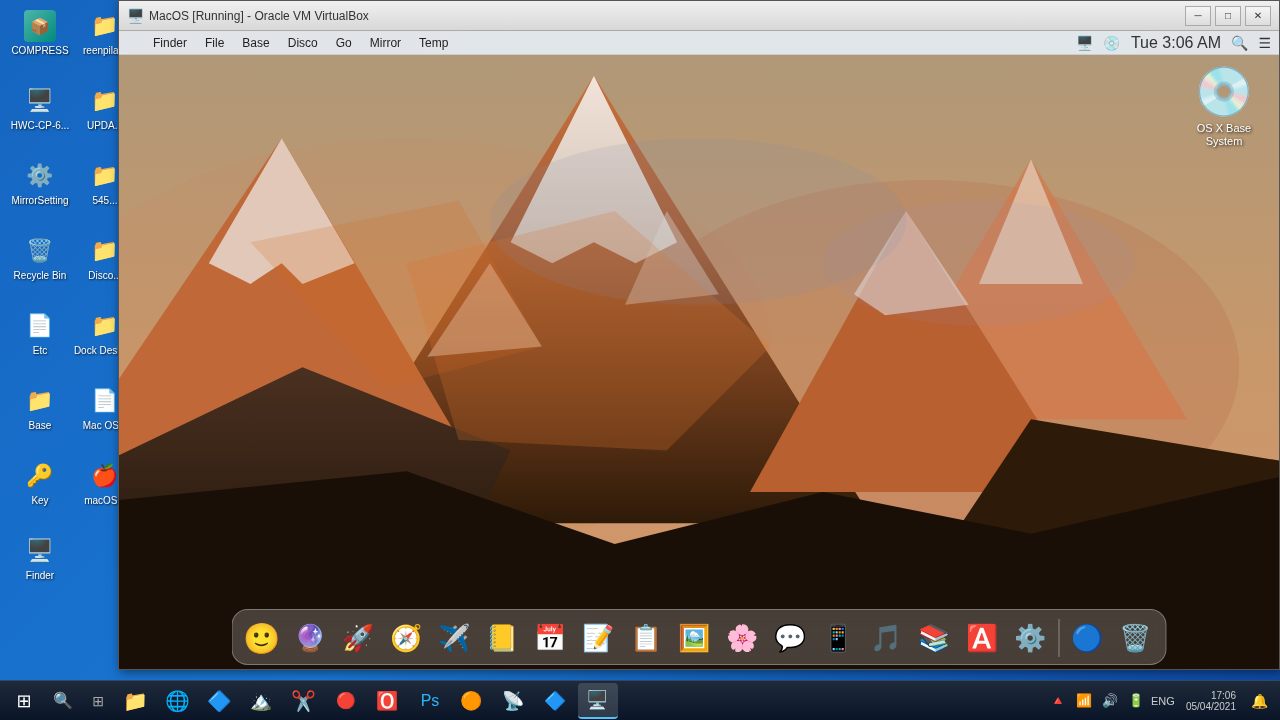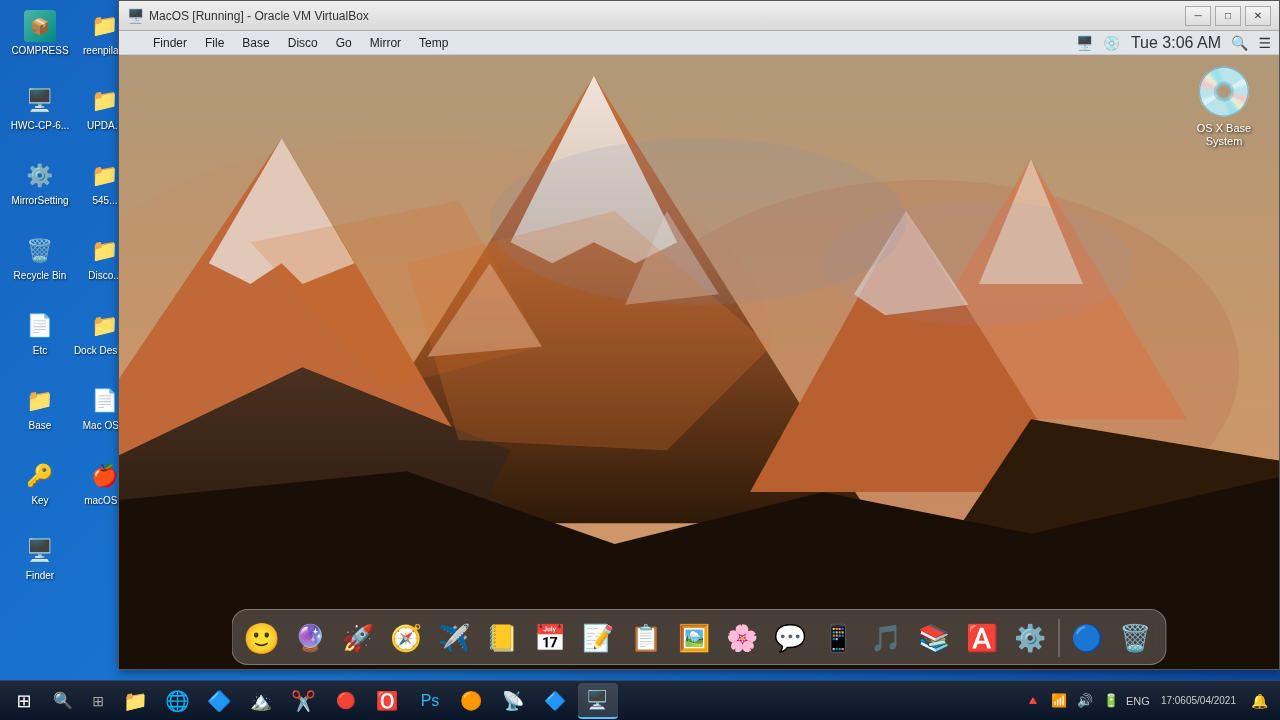--- a/index.html
+++ b/index.html
@@ -329,21 +329,21 @@
       display: flex;
       align-items: center;
       justify-content: center;
       font-size: 13px;
       color: #ccc;
       cursor: pointer;
     }
 
     .taskbar-clock {
       display: flex;
-      flex-direction: row;
+      flex-direction: column;
       align-items: flex-end;
       justify-content: center;
       font-size: 10px;
       color: #ccc;
       padding: 0 6px;
       cursor: pointer;
     }
 
     .notification-btn {
       width: 32px;

